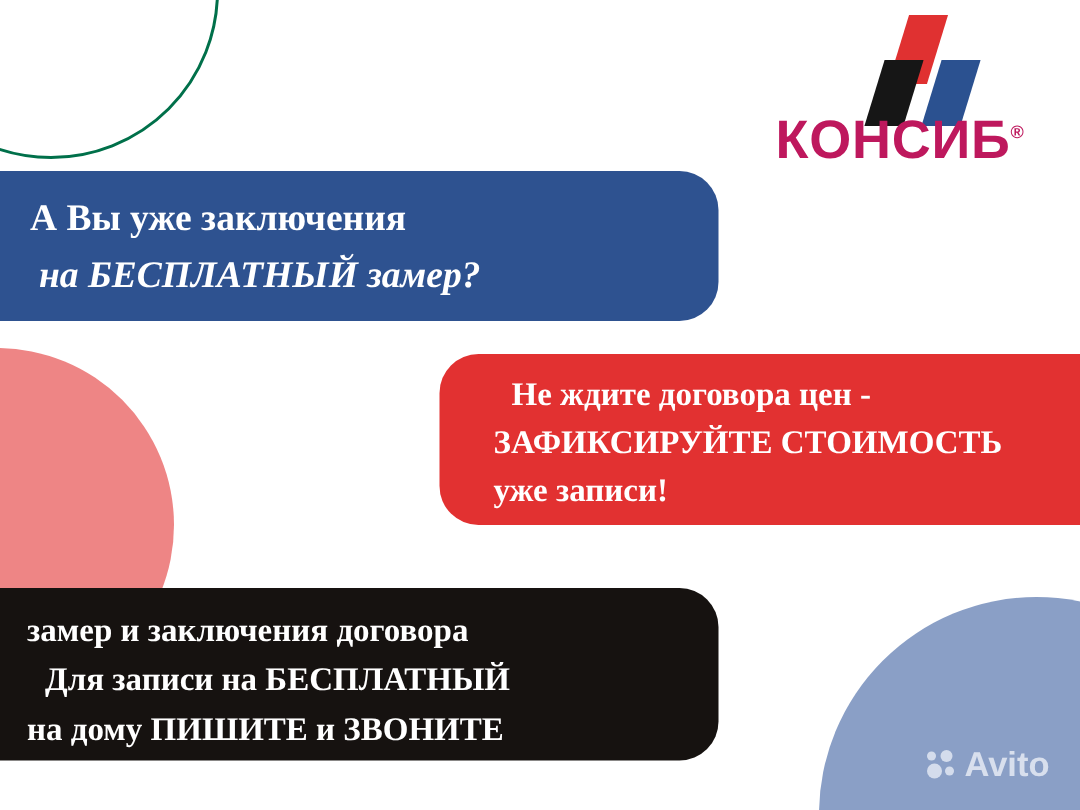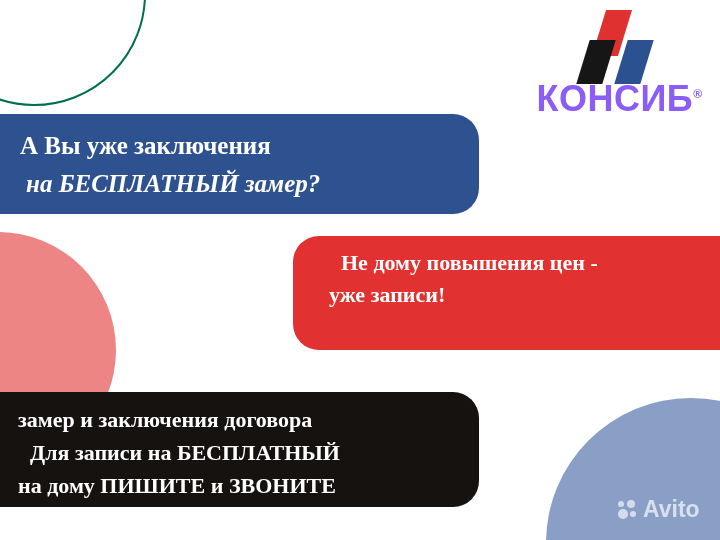--- a/index.html
+++ b/index.html
@@ -64,28 +64,27 @@
   }
   #para-red   { background: #E03131; left: 82px;  top: 2px; }
   #para-black { background: #161616; left: 66px;  top: 32px; height: 44px; }
   #para-blue  { background: #2B5190; left: 104px; top: 32px; height: 44px; }
 
   #logo-wordmark {
     position: absolute;
     left: 0;
     top: 60px;
     width: 185px;
-    text-align: right;
     font-family: "Liberation Sans", "DejaVu Sans", sans-serif;
     font-weight: bold;
     font-size: 36px;
     letter-spacing: 0.5px;
-    color: #8b5cf6;
+    color: #be185d;
     white-space: nowrap;
-    line-height: 52px;
+    line-height: 40px;
   }
   #logo-wordmark .reg {
     font-size: 12px;
     vertical-align: super;
     letter-spacing: 0;
   }
 
   
   .banner {
     position: absolute;
@@ -177,21 +176,22 @@
     </div>
     <div id="logo-wordmark"><span>КОНСИБ</span><span class="reg">®</span></div>
   </div>
 
   <div class="banner" id="banner-blue">
     <span class="line">А Вы уже заключения</span>
     <span class="line ind-2">на БЕСПЛАТНЫЙ замер?</span>
   </div>
 
   <div class="banner" id="banner-red">
-    <span class="line ind-1">Не дому повышения цен -</span>
+    <span class="line ind-1">Не ждите договора цен -</span>
+    <span class="line">ЗАФИКСИРУЙТЕ СТОИМОСТЬ</span>
     <span class="line">уже записи!</span>
   </div>
 
   <div class="banner" id="banner-black">
     <span class="line">замер и заключения договора</span>
     <span class="line ind-1">Для записи на БЕСПЛАТНЫЙ</span>
     <span class="line">на дому ПИШИТЕ и ЗВОНИТЕ</span>
   </div>
 
   <div id="avito-watermark">

